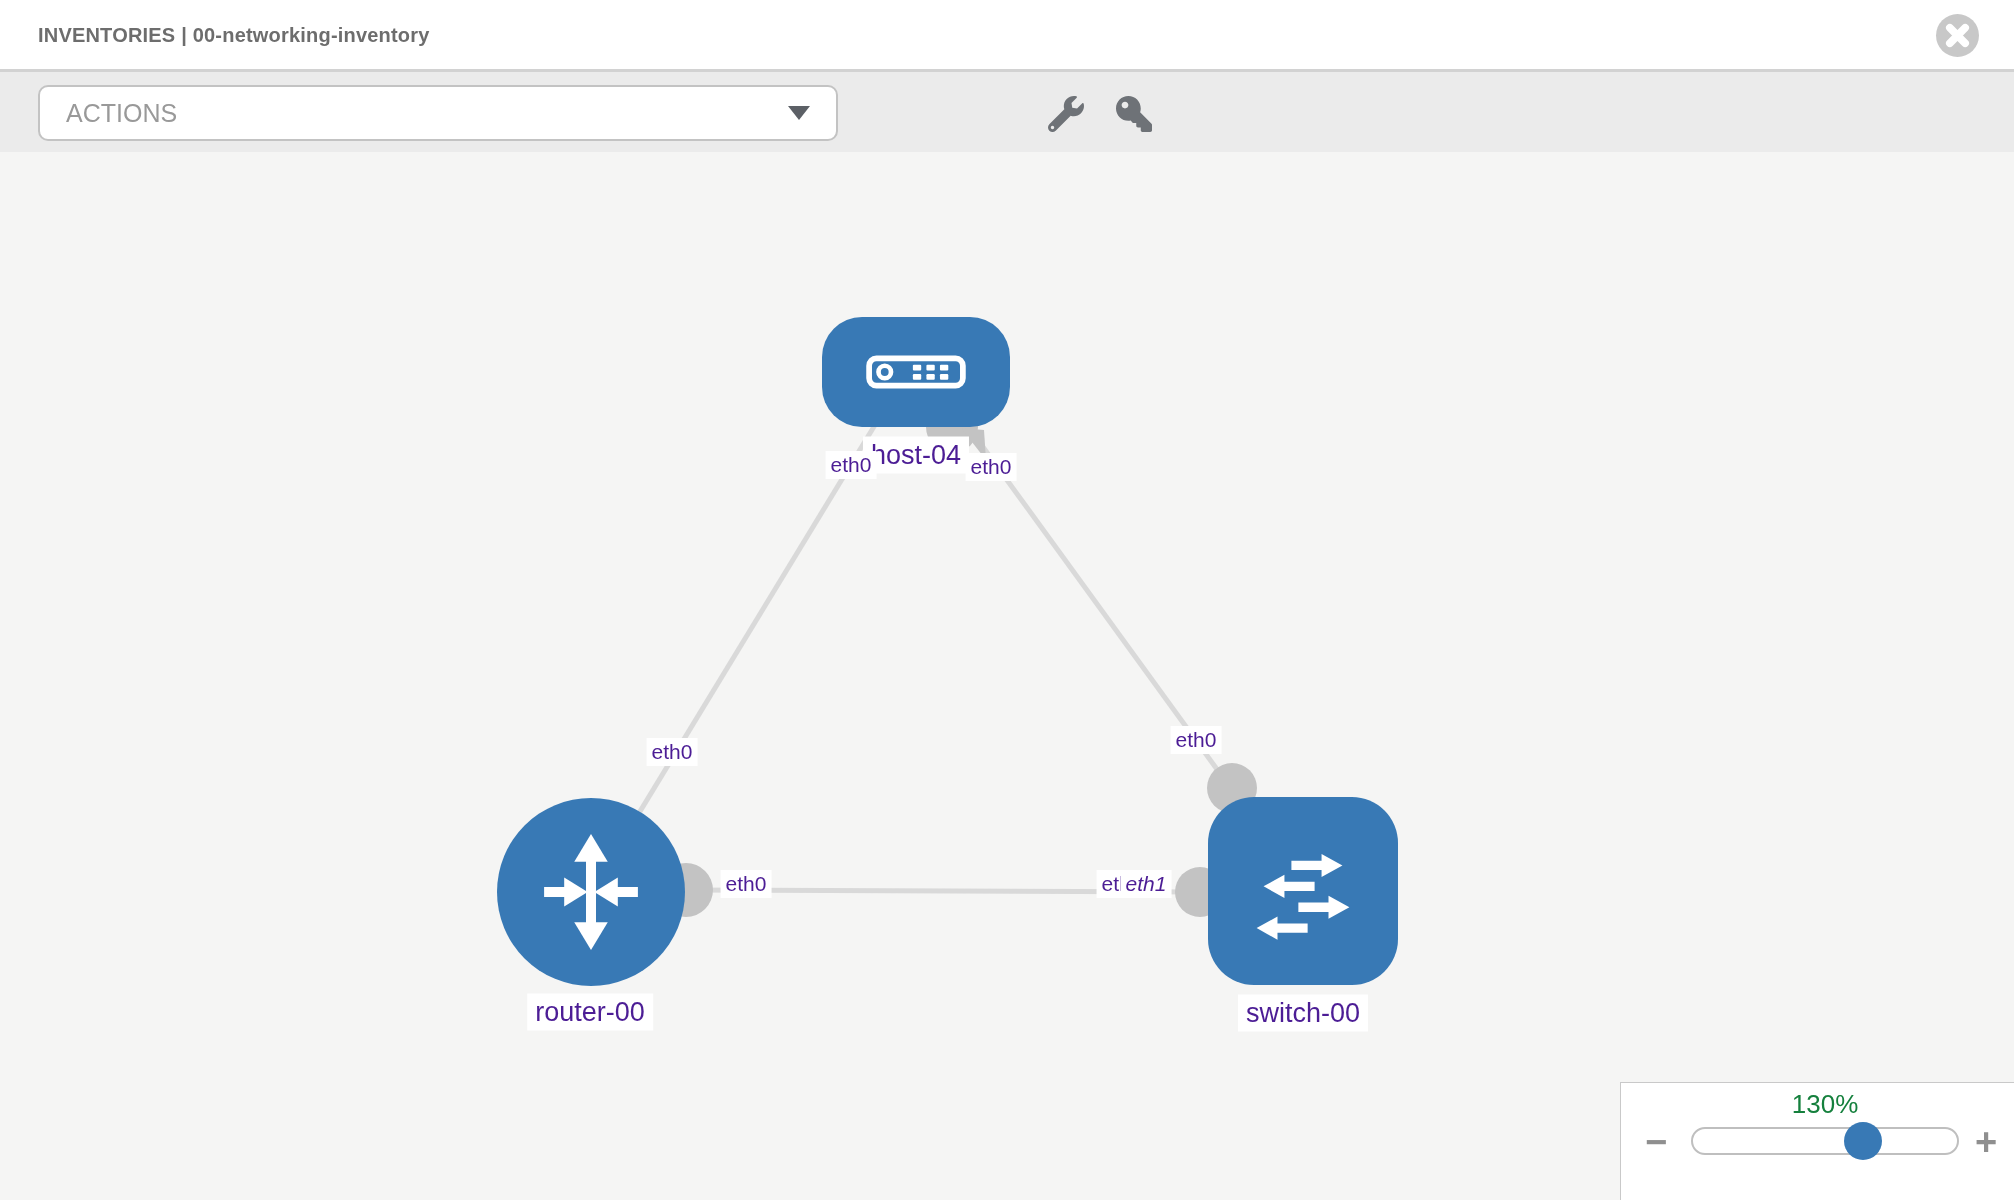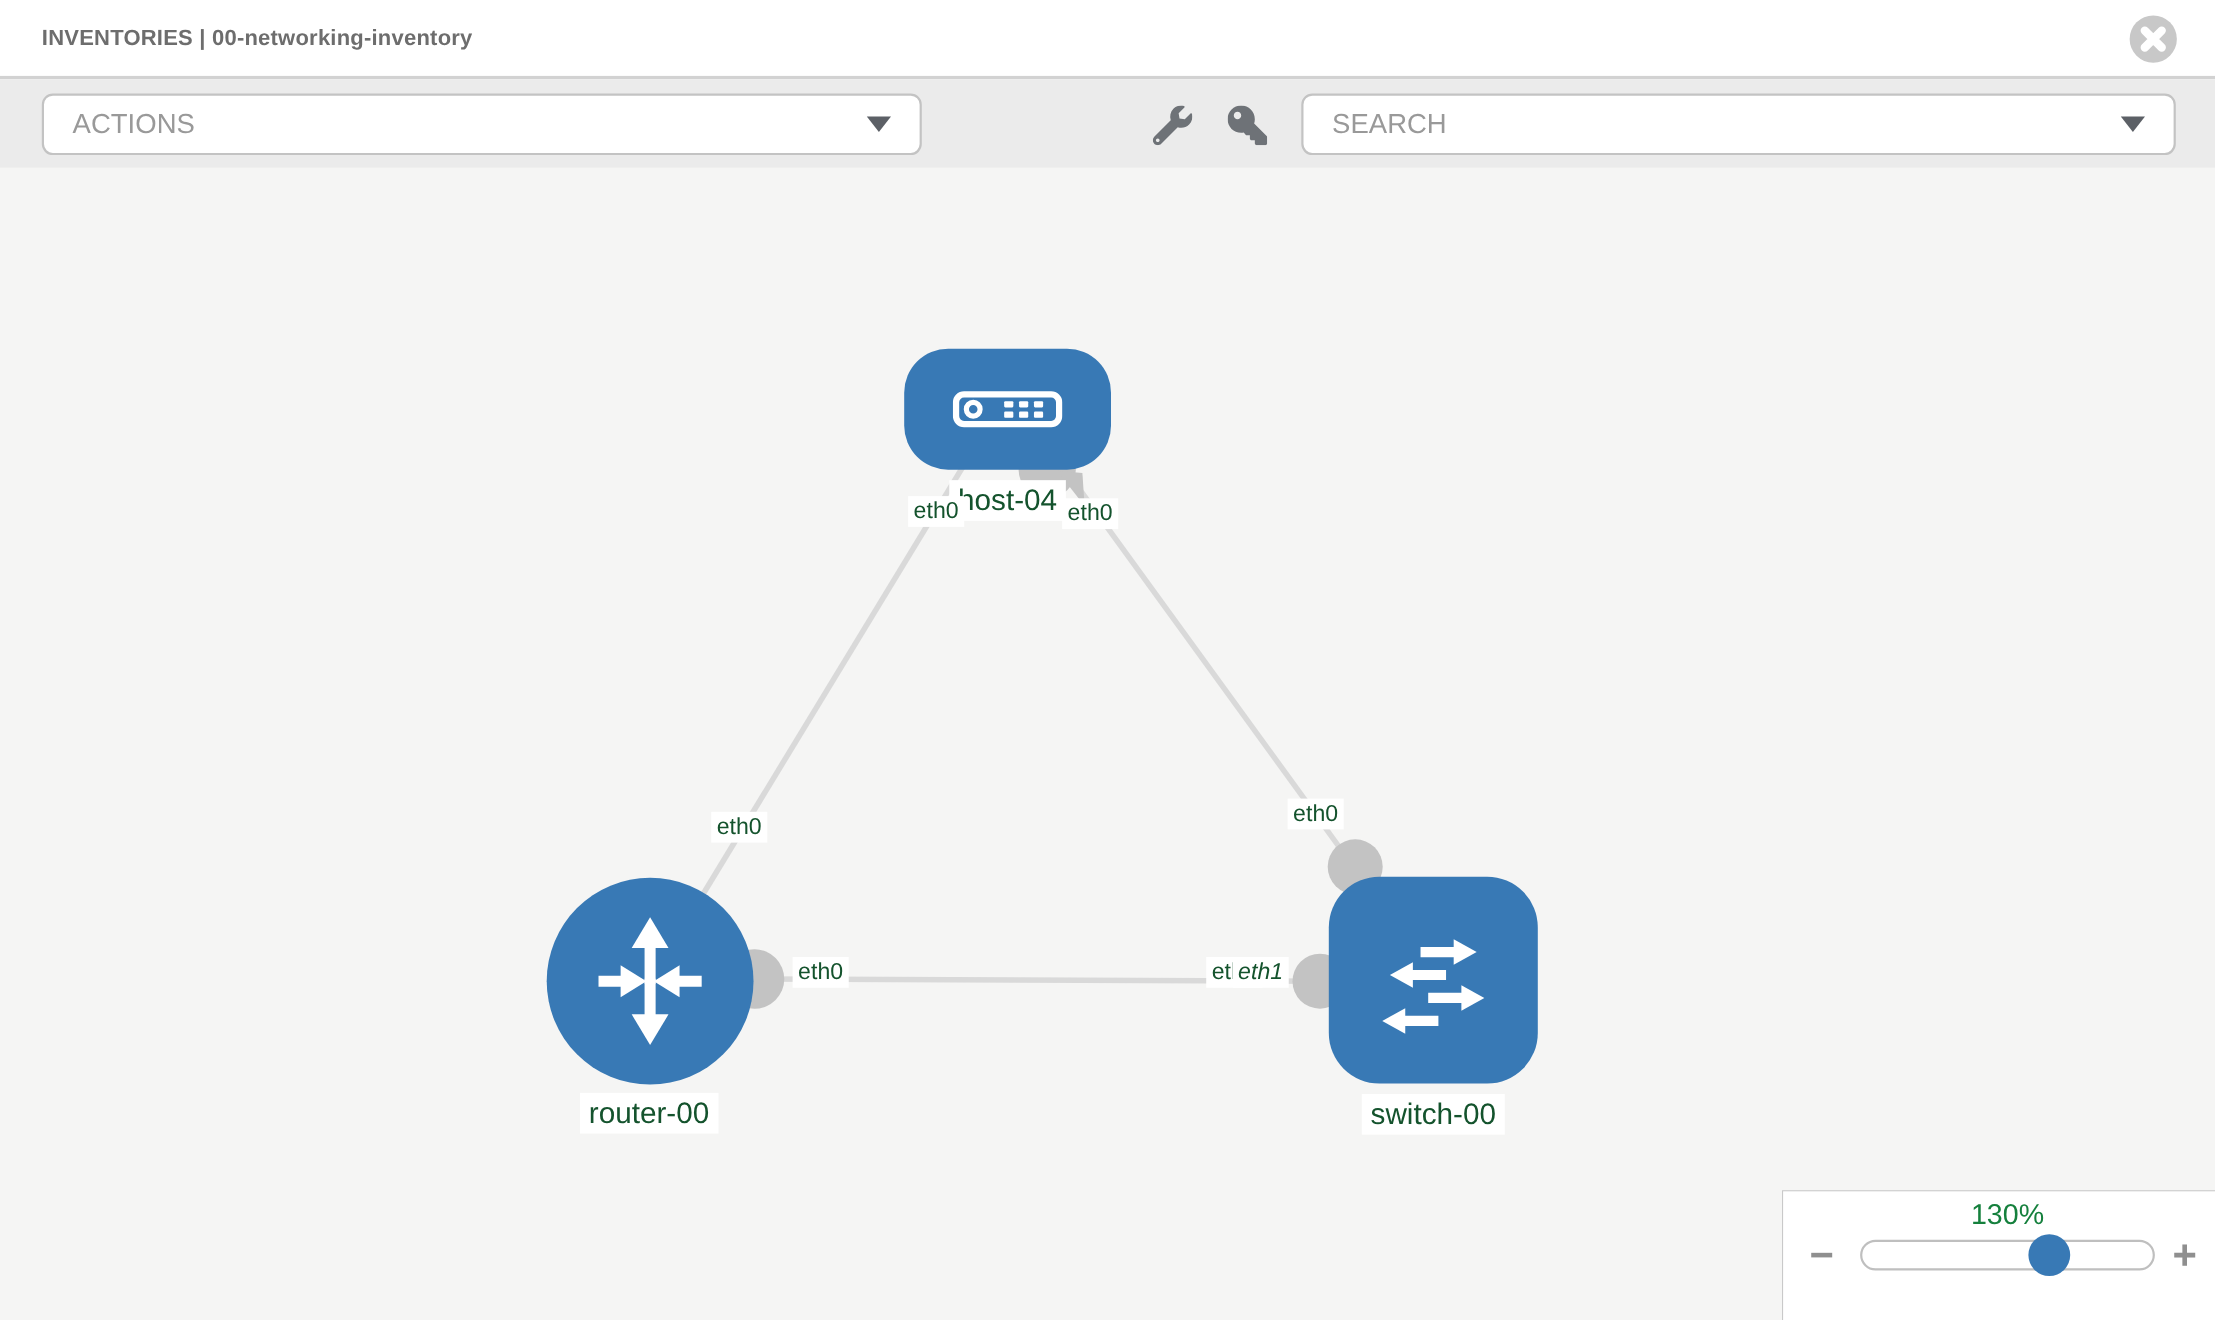--- a/index.html
+++ b/index.html
@@ -34,21 +34,21 @@
   .btn-key    { left:1116px; }
 
   
   .canvas { position:absolute; left:0; top:152px; width:2014px; height:1048px;
             background:#f5f5f4; overflow:hidden; }
   .topology-svg { position:absolute; left:0; top:0; width:2014px; height:1048px; z-index:1; }
   .node { position:absolute; display:flex; align-items:center; justify-content:center;
           z-index:3; cursor:pointer; }
   .node svg { display:block; }
   .diagram-label { position:absolute; transform:translate(-50%,-50%); background:#ffffff;
-                   color:#14532d; white-space:nowrap; z-index:5; }
+                   color:#4c1d95; white-space:nowrap; z-index:5; }
   .node-label { font-size:27px; padding:3px 8px; }
   .if-label   { font-size:21px; padding:2px 5px; }
 
   
   .zoom-panel { position:absolute; left:1620px; top:930px; width:420px; height:160px;
                 background:#ffffff; border:1px solid #c9c9c9; z-index:10; }
   .zoom-level { position:absolute; left:70px; top:6px; width:268px; text-align:center;
                 font-size:26px; color:#15803d; }
   .zoom-btn { position:absolute; top:36px; width:46px; height:46px; border:none;
               background:transparent; color:#8f8f8f; font-size:38px; font-weight:700;
@@ -88,24 +88,20 @@
       </svg>
     </button>
     <button class="tool-btn btn-key">
       <svg viewBox="0 0 512 512">
         <g transform="translate(512,0) scale(-1,1)">
           <path d="M512 176.001C512 273.203 433.202 352 336 352c-11.22 0-22.19-1.062-32.827-3.069l-24.012 27.014A23.999 23.999 0 0 1 261.223 384H224v40c0 13.255-10.745 24-24 24h-40v40c0 13.255-10.745 24-24 24H24c-13.255 0-24-10.745-24-24v-78.059c0-6.365 2.529-12.47 7.029-16.971l161.802-161.802C163.108 213.814 160 195.271 160 176 160 78.798 238.797.001 335.999 0 433.488-.001 512 78.511 512 176.001zM336 128c0 26.51 21.49 48 48 48s48-21.49 48-48-21.49-48-48-48-48 21.49-48 48z"></path>
         </g>
       </svg>
     </button>
 
-    <div class="dropdown dd-search">
-      <span class="dd-label">SEARCH</span>
-      <span class="caret"></span>
-    </div>
   </div>
 
   <div class="canvas">
     <svg class="topology-svg">
         <line x1="591" y1="740" x2="878" y2="268" stroke="#d9d9d9" stroke-width="5"></line>
         <line x1="1232" y1="638" x2="962" y2="266" stroke="#d9d9d9" stroke-width="5"></line>
         <line x1="683" y1="738" x2="1200" y2="740" stroke="#d9d9d9" stroke-width="5"></line>
         <circle cx="952" cy="275" r="26" fill="#c3c3c3"></circle>
         <circle cx="686" cy="738" r="27" fill="#c3c3c3"></circle>
         <circle cx="1232" cy="636" r="25" fill="#c3c3c3"></circle>

